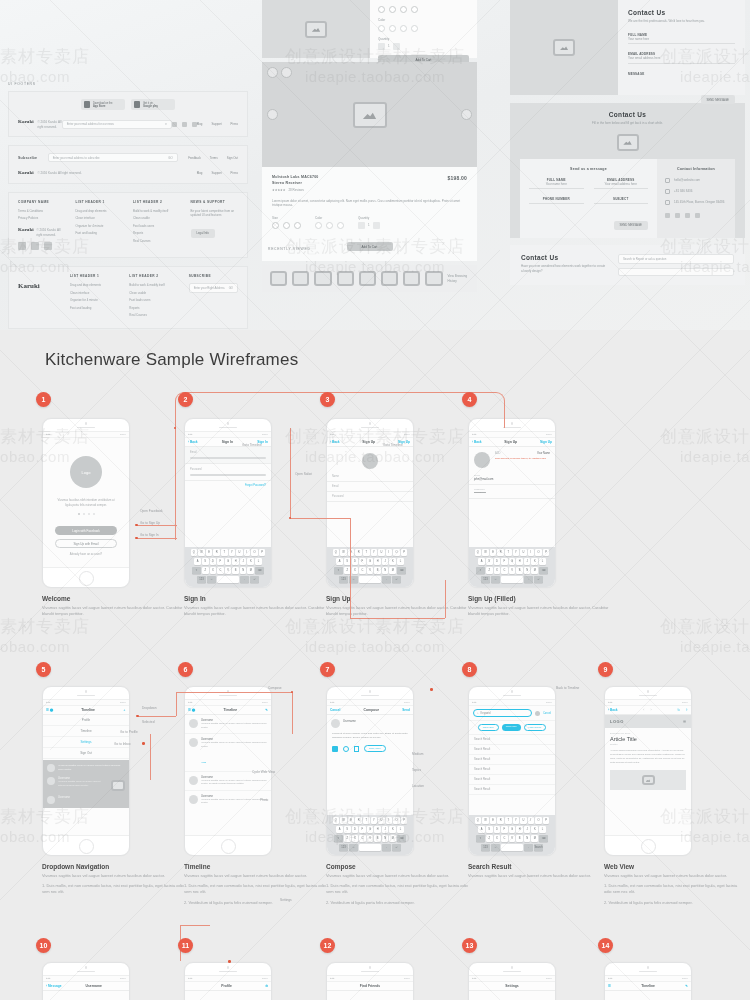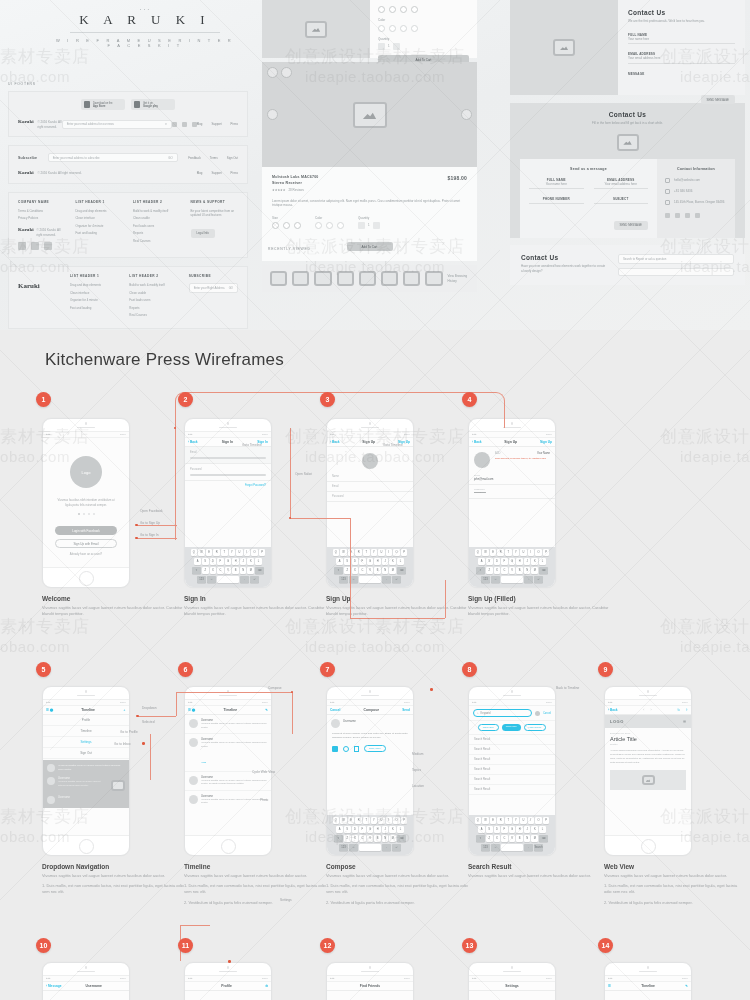--- a/index.html
+++ b/index.html
@@ -159,26 +159,20 @@
   .wm-en { font-size: 15px; letter-spacing: .5px; }
   .wm-x { position:absolute; inset:0; z-index:49; pointer-events:none;}
 </style>
 </head>
 <body>
 
 <div class="page">
 
   <div class="top-strip">
 
-    <div class="brand-block">
-      <div class="brand-sub-dots">• • •</div>
-      <div class="brand-name">K A R U K I</div>
-      <div class="brand-rule"></div>
-      <div class="brand-tag">W I R E F R A M E   U S E R   I N T E R F A C E S   K I T</div>
-    </div>
 
     <div class="col-footers">
       <div class="sec-label" style="margin-bottom:5px">UI FOOTERS</div>
 
       <div class="card footer-card">
         <div class="store-badges">
           <div class="store-badge">
             <span class="store-glyph"></span>
             <span><span>Download on the</span><br><b>App Store</b></span>
           </div>
@@ -496,21 +490,21 @@
           <div class="sub-field">
             <span>Search to Report or ask a question</span>
           </div>
           <div class="sub-field" style="margin-top:4px;height:8px"></div>
         </div>
       </div>
     </div>
   </div>
 
   <div class="wf">
-    <div class="wf-title">Kitchenware Press Wireframes</div>
+    <div class="wf-title">Kitchenware Sample Wireframes</div>
 
     <div class="flow" style="left:175px;top:62px;width:330px;height:36px;border-radius:9px 9px 0 0;border-bottom:none;"></div>
     <div class="flow-line" style="left:137px;top:195px;width:40px;height:1px;"></div>
     <div class="flow-line" style="left:137px;top:208px;width:40px;height:1px;"></div>
     <div class="flow-line" style="left:175px;top:98px;width:1px;height:112px;"></div>
     <div class="flow-line" style="left:290px;top:98px;width:1px;height:90px;"></div>
     <div class="flow-line" style="left:290px;top:188px;width:60px;height:1px;"></div>
     <div class="flow-line" style="left:350px;top:188px;width:1px;height:100px;"></div>
     <div class="flow-line" style="left:350px;top:288px;width:95px;height:1px;"></div>
     <div class="flow-line" style="left:445px;top:250px;width:1px;height:38px;"></div>

